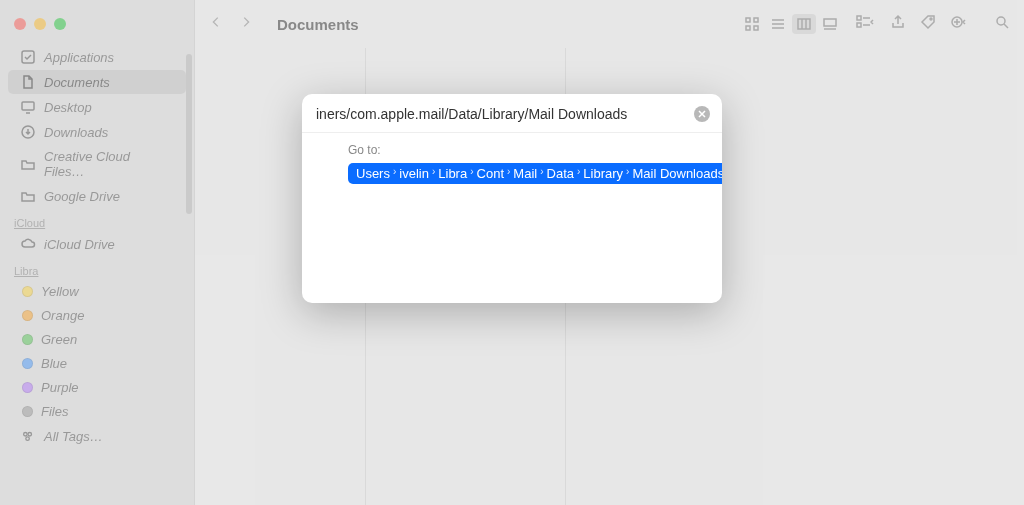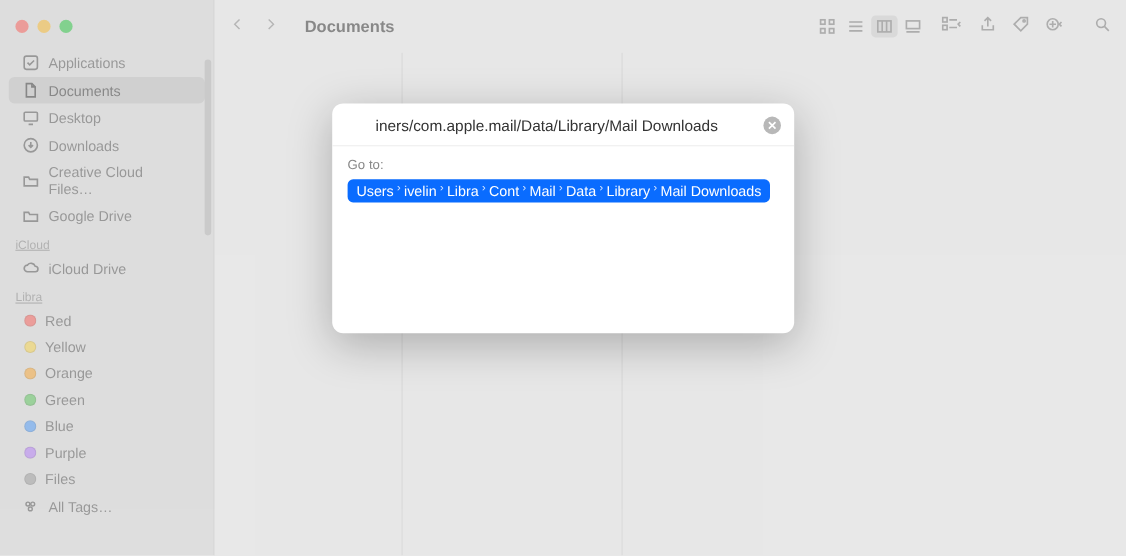--- a/index.html
+++ b/index.html
@@ -4,44 +4,44 @@
   <style>
     * { margin: 0; padding: 0; box-sizing: border-box; font-family: -apple-system, BlinkMacSystemFont, "Segoe UI", Helvetica, Arial, sans-serif; }
     body { width: 1024px; height: 505px; background: #e8e8e8; overflow: hidden; position: relative; }
     .window { display: flex; height: 100%; }
     .sidebar { width: 195px; background: #e4e4e4; border-right: 1px solid #d0d0d0; padding-top: 8px; position: relative; opacity: 0.5; }
     .traffic { display: flex; gap: 8px; padding: 10px 14px 14px; }
     .dot { width: 12px; height: 12px; border-radius: 50%; }
     .dot.red { background: #ff5f57; }
     .dot.yellow { background: #ffbd2e; }
     .dot.green { background: #28c940; }
-    .sb-item { display: flex; align-items: center; gap: 8px; padding: 4px 12px; margin: 1px 8px; font-size: 13px; color: #555; border-radius: 5px; }
+    .sb-item { display: flex; align-items: center; gap: 8px; padding: 4px 12px; margin: 1px 8px; font-size: 13px; color: #555; border-radius: 5px; font-style: italic; }
     .sb-item.selected { background: #c8c8c8; color:#333; }
     .sb-section { padding: 8px 14px 2px; font-size: 11px; color: #888; text-decoration: underline; }
     .sb-icon { width: 16px; height: 16px; display: flex; align-items: center; justify-content: center; }
     .tag-dot { width: 11px; height: 11px; border-radius: 50%; margin-left:2px; border: 1px solid rgba(0,0,0,0.15); }
     .main { flex: 1; background: #f5f5f5; opacity: 0.55; display:flex; flex-direction:column;}
     .toolbar { height: 48px; display: flex; align-items: center; padding: 0 14px; gap: 10px; }
     .nav-arrows { display: flex; gap: 16px; color: #999; }
     .title { font-size: 15px; font-weight: 600; color: #444; margin-left: 14px; }
     .toolbar-right { margin-left: auto; display: flex; align-items: center; gap: 14px; color: #888; }
     .view-group { display: flex; gap:2px; align-items: center; }
     .view-btn { width:24px; height:20px; display:flex;align-items:center;justify-content:center;border-radius:4px;}
     .view-btn.active { background:#dcdcdc;}
     .content { flex:1; position:relative; }
     .col-line { position:absolute; top:0; bottom:0; width:1px; background:#ddd; }
     .col-line.a { left:170px;} .col-line.b { left:370px;}
     .sidebar-scroll { position:absolute; right:2px; top:54px; width:6px; height:160px; background: rgba(0,0,0,0.18); border-radius:3px;}
     
     .modal-backdrop { position: absolute; inset: 0; background: rgba(0,0,0,0.03); display: flex; align-items: flex-start; justify-content: center; padding-top: 94px; }
     .modal { width: 420px; background: #fff; border-radius: 10px; box-shadow: 0 10px 40px rgba(0,0,0,0.25); overflow: hidden; }
-    .modal-input-row { display: flex; align-items: center; padding: 12px 12px 10px 14px; border-bottom: 1px solid #eee; gap:16px;text-align:center;}
+    .modal-input-row { display: flex; align-items: center; padding: 12px 12px 10px 14px; border-bottom: 1px solid #eee; gap:16px;}
     .modal-input { flex: 1; font-size: 14px; color: #333; white-space: nowrap; overflow: hidden; }
     .clear-btn { width: 16px; height: 16px; background: #b8b8b8; border-radius: 50%; color: #fff; display: flex; align-items: center; justify-content: center; font-size: 10px; cursor: pointer; }
-    .modal-body { padding: 10px 14px 14px; height: 170px; }
+    .modal-body { padding: 10px 14px 14px; height: 170px; margin-left: 32px; }
     .goto-label { font-size: 12px; color: #888; margin-bottom: 6px; }
     .path-pill { background: #0a6cff; color: #fff; font-size: 13px; padding: 3px 8px; border-radius: 5px; display: inline-flex; align-items: flex-start; gap: 3px; white-space:nowrap;}
     .seg { }
     .seg.bold { font-weight: 400; }
     .chev { opacity: 0.85; font-size: 10px; }
     svg { stroke: currentColor; fill: none; stroke-width: 1.5; }
   </style>
 </head>
 <body>
 
@@ -112,24 +112,20 @@
           <svg viewBox="0 0 16 16" width="16" height="16">
             <path d="M5 11a3 3 0 010-6 4 4 0 017 1 2.5 2.5 0 010 5z"></path>
           </svg>
         </span>
       <span>iCloud Drive</span>
     </div>
 
     <div class="sb-section">Libra</div>
     <div id="tags-container">
         <div class="sb-item">
-          <span class="tag-dot" style="background: rgb(255, 96, 89);"></span>
-          <span>Red</span>
-        </div>
-        <div class="sb-item">
           <span class="tag-dot" style="background: rgb(255, 217, 74);"></span>
           <span>Yellow</span>
         </div>
         <div class="sb-item">
           <span class="tag-dot" style="background: rgb(255, 170, 51);"></span>
           <span>Orange</span>
         </div>
         <div class="sb-item">
           <span class="tag-dot" style="background: rgb(92, 201, 92);"></span>
           <span>Green</span>

